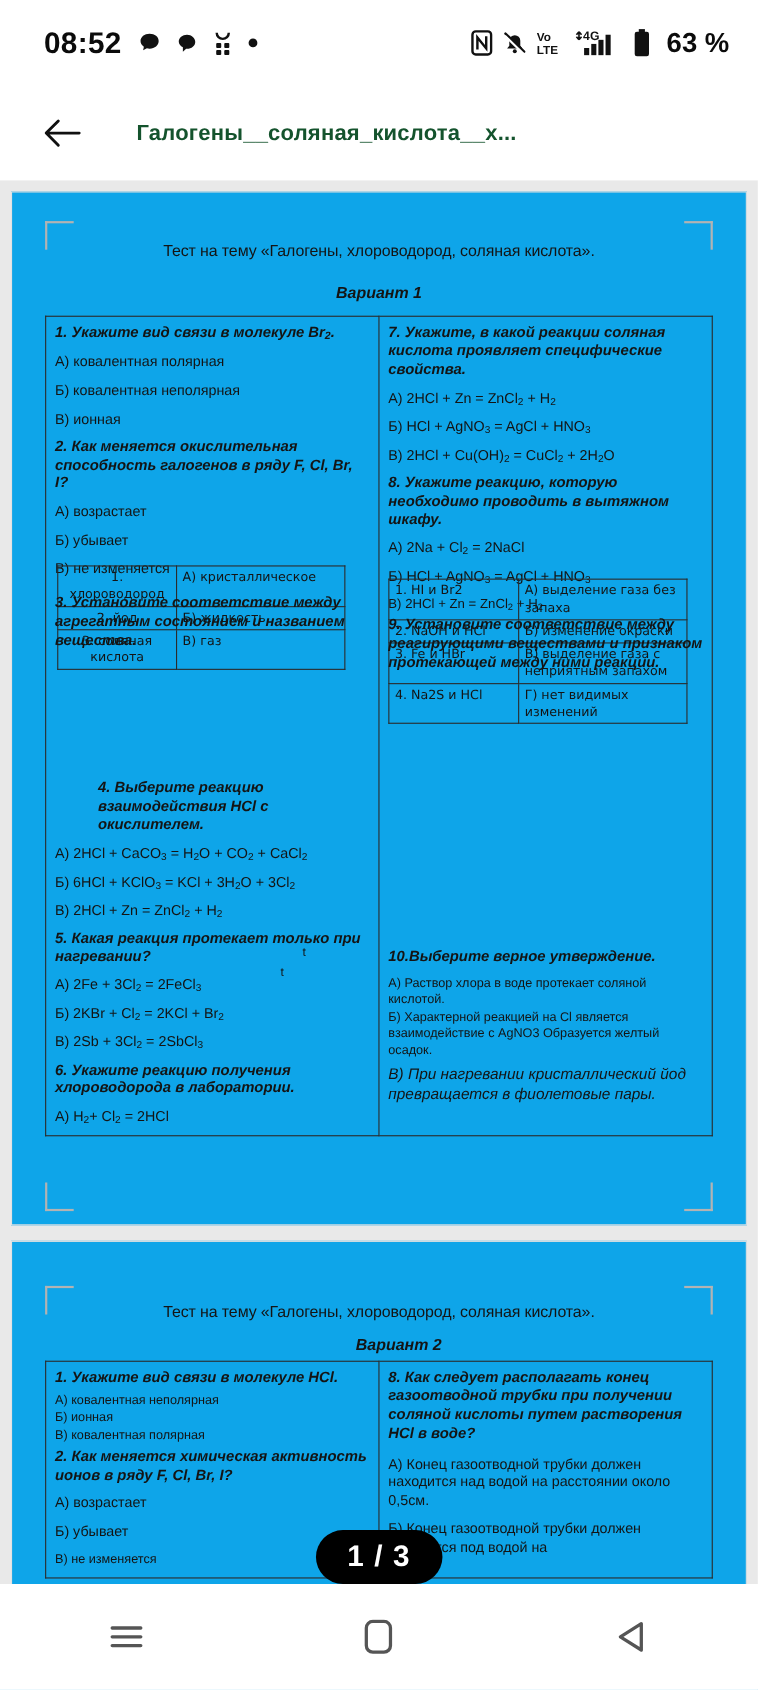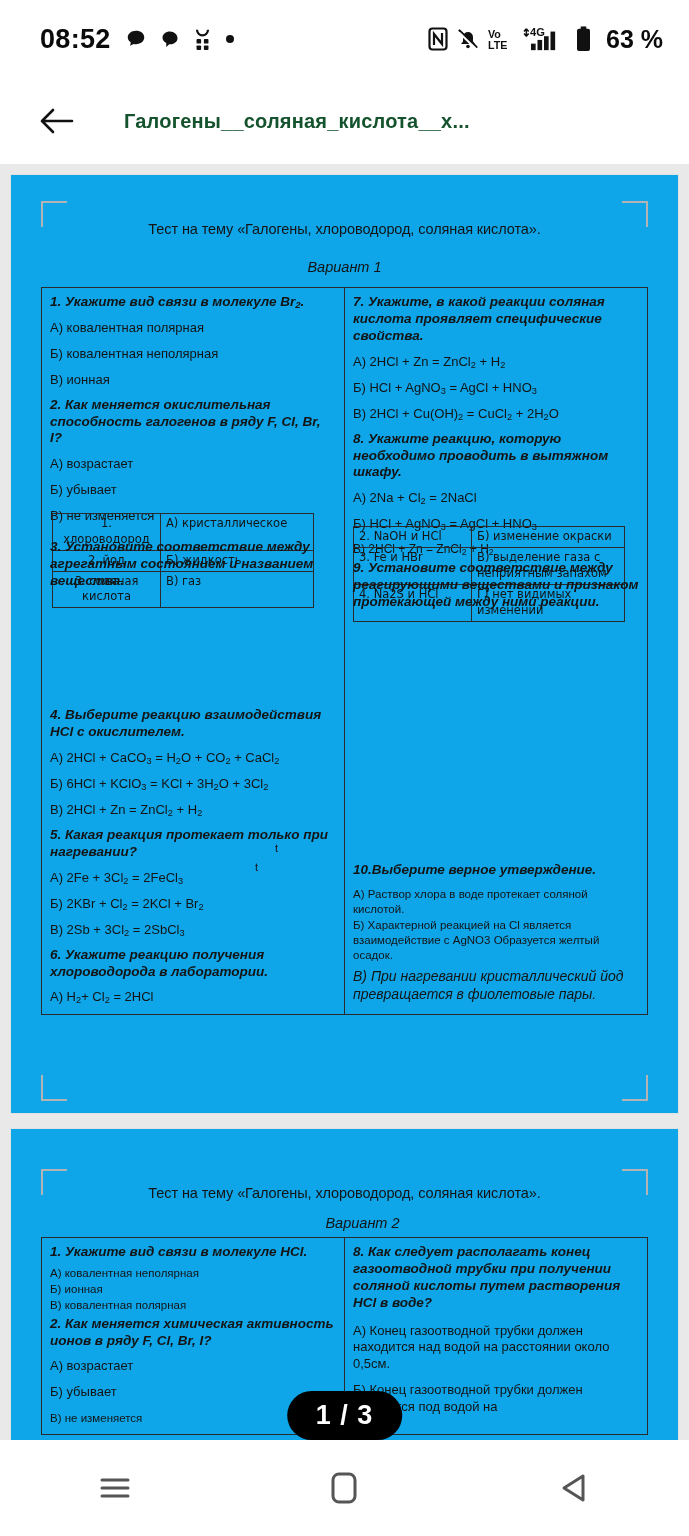--- a/index.html
+++ b/index.html
@@ -61,21 +61,21 @@
   .crop.bl { border-left: 2px solid #b3b3b3; border-bottom: 2px solid #b3b3b3; }
   .crop.br { border-right: 2px solid #b3b3b3; border-bottom: 2px solid #b3b3b3; }
   .crop-l { left: 30px; } .crop-r { right: 30px; }
   .crop-t { top: 26px; } .crop-b { bottom: 12px; }
 
   .doc-title {
     text-align: center; font-size: 14.5px; padding-top: 46px;
     font-family: "Liberation Sans", sans-serif; letter-spacing: -.1px;
   }
   .doc-variant {
-    text-align: center; font-size: 14.5px; font-style: italic; font-weight: 400;
+    text-align: center; font-size: 14.5px; font-style: italic; font-weight: 700;
     margin-top: 22px; margin-bottom: 12px;
   }
 
   .qtable {
     width: calc(100% - 60px); margin: 0 30px;
     border-collapse: collapse; table-layout: fixed;
   }
   .qtable > tbody > tr > td {
     border: 1px solid #2b2b2b; vertical-align: top;
     padding: 5px 8px 8px 8px;
@@ -258,21 +258,21 @@
                     <td>Б) жидкость</td>
                   </tr>
                   <tr>
                     <td>3. соляная кислота</td>
                     <td>В) газ</td>
                   </tr>
                 </tbody>
               </table>
             </div>
 
-            <div class="qh" style="margin-top:82px;">4. Выберите реакцию взаимодействия HCl с окислителем.</div>
+            <div class="qh" style="margin-top:82px;margin-left:39px;">4. Выберите реакцию взаимодействия HCl с окислителем.</div>
             <div class="ans">А) 2HCl + CaCO<sub>3</sub> = H<sub>2</sub>O + CO<sub>2</sub> + CaCl<sub>2</sub></div>
             <div class="ans">Б) 6HCl + KClO<sub>3</sub> = KCl + 3H<sub>2</sub>O + 3Cl<sub>2</sub></div>
             <div class="ans">В) 2HCl + Zn = ZnCl<sub>2</sub> + H<sub>2</sub></div>
 
             <div class="qh" style="position:relative;">
               <span>5. Какая реакция протекает только при нагревании?</span>
               <span class="t-free" style="right:58px; top:15px; font-style:normal; font-weight:normal;">t</span>
             </div>
             <div class="ans" style="position:relative;">А) 2Fe + 3Cl<sub>2</sub> = 2FeCl<sub>3</sub>
               <span class="t-free" style="right:78px; top:-10px;">t</span>
@@ -293,20 +293,24 @@
 
             <div class="qh">8. Укажите реакцию, которую необходимо проводить в вытяжном шкафу.</div>
             <div class="ans">А) 2Na + Cl<sub>2</sub> = 2NaCl</div>
             <div class="ans">Б) HCl + AgNO<sub>3</sub> = AgCl + HNO<sub>3</sub></div>
             <div class="ans-tight" style="margin-top:9px;">В) 2HCl + Zn = ZnCl<sub>2</sub> + H<sub>2</sub></div>
 
             <div class="matchwrap" style="height:170px; margin-top:2px;">
               <div class="qh overlay-text" style="margin:0;">9. Установите соответствие между реагирующими веществами и признаком протекающей между ними реакции.</div>
               <table class="match m9" style="top:-34px;">
                 <tbody>
+                  <tr>
+                    <td>1. HI и Br2</td>
+                    <td>А) выделение газа без запаха</td>
+                  </tr>
                   <tr>
                     <td>2. NaOH и HCl</td>
                     <td>Б) изменение окраски</td>
                   </tr>
                   <tr>
                     <td>3. Fe и HBr</td>
                     <td>В) выделение газа с неприятным запахом</td>
                   </tr>
                   <tr>
                     <td>4. Na2S и HCl</td>

